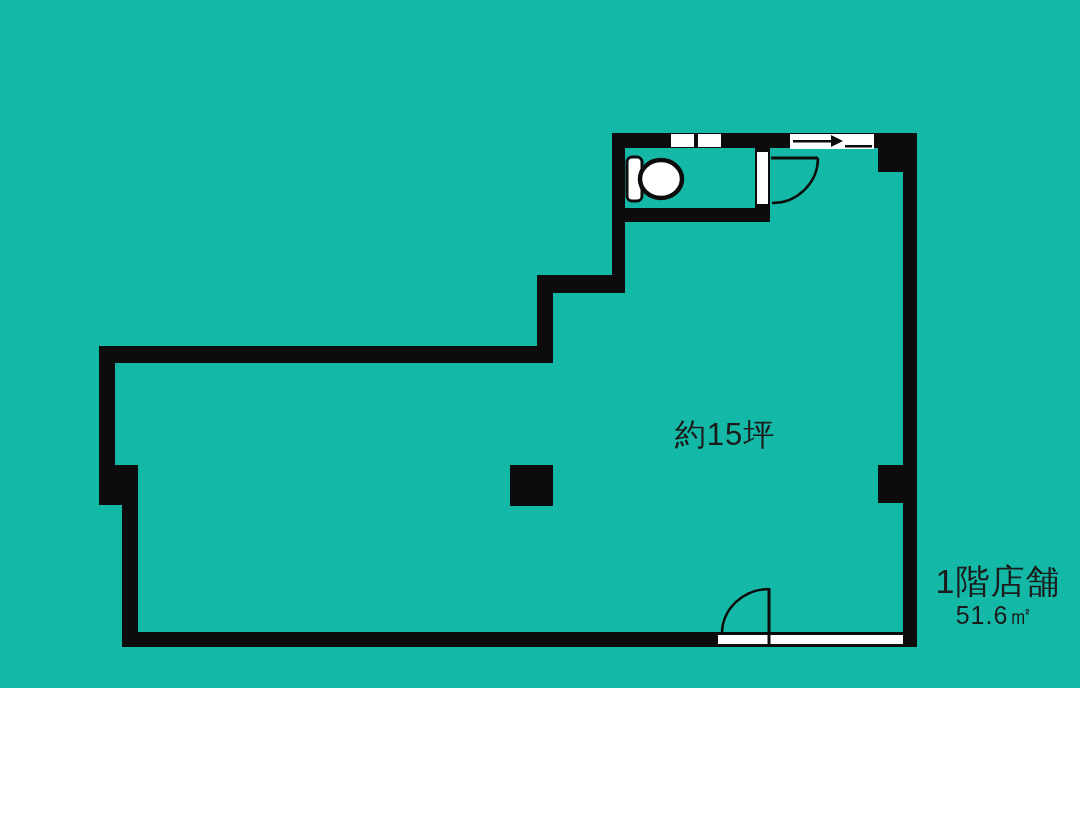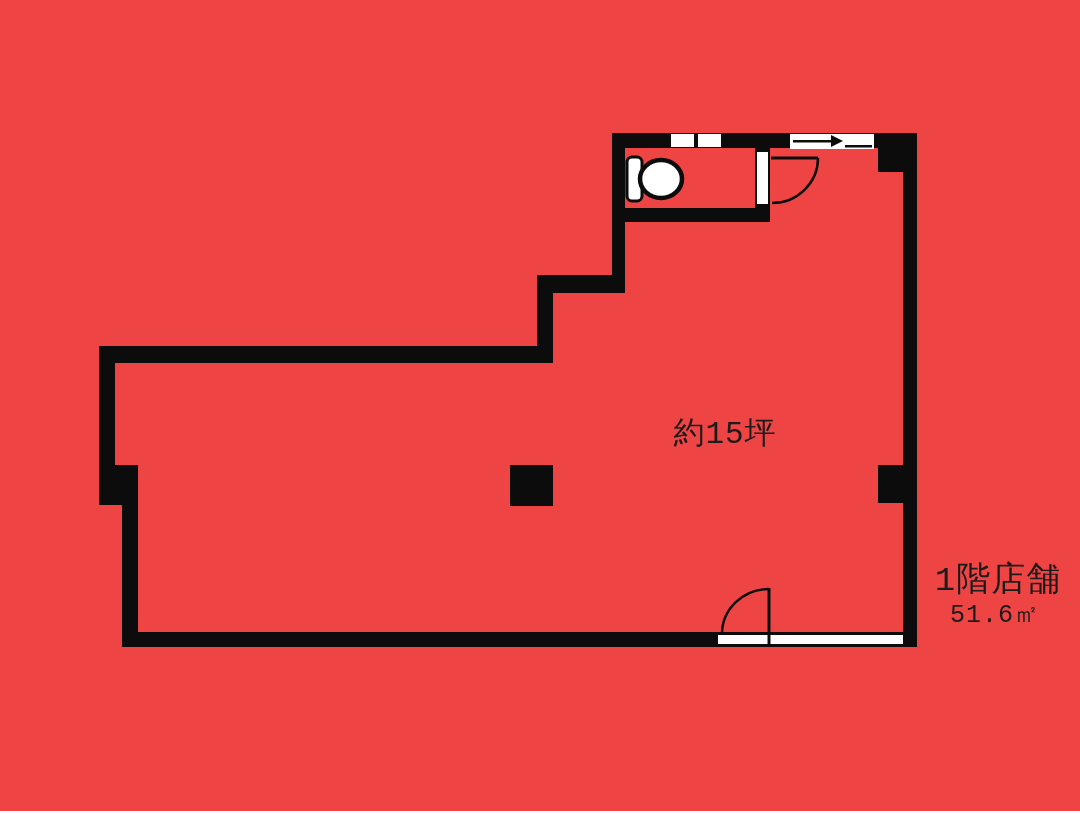--- a/index.html
+++ b/index.html
@@ -1,21 +1,21 @@
 <!DOCTYPE html>
 <html><head>
 <meta charset="utf-8">
 <style>
   html,body{margin:0;padding:0;background:#ffffff;}
   .canvas{
     position:relative;
-    width:1080px;height:811px;
-    background:#ef4444;
+    width:1080px;height:688px;
+    background:#14b8a6;
     overflow:hidden;
-    font-family:Liberation Mono, monospace;
+    font-family:Liberation Sans, sans-serif;
   }
   .plan-svg{position:absolute;left:0;top:0;}
   .label{
     position:absolute;
     color:#1b1b1b;
     text-align:center;
     letter-spacing:1px;
     line-height:1.1;
     white-space:nowrap;
   }

